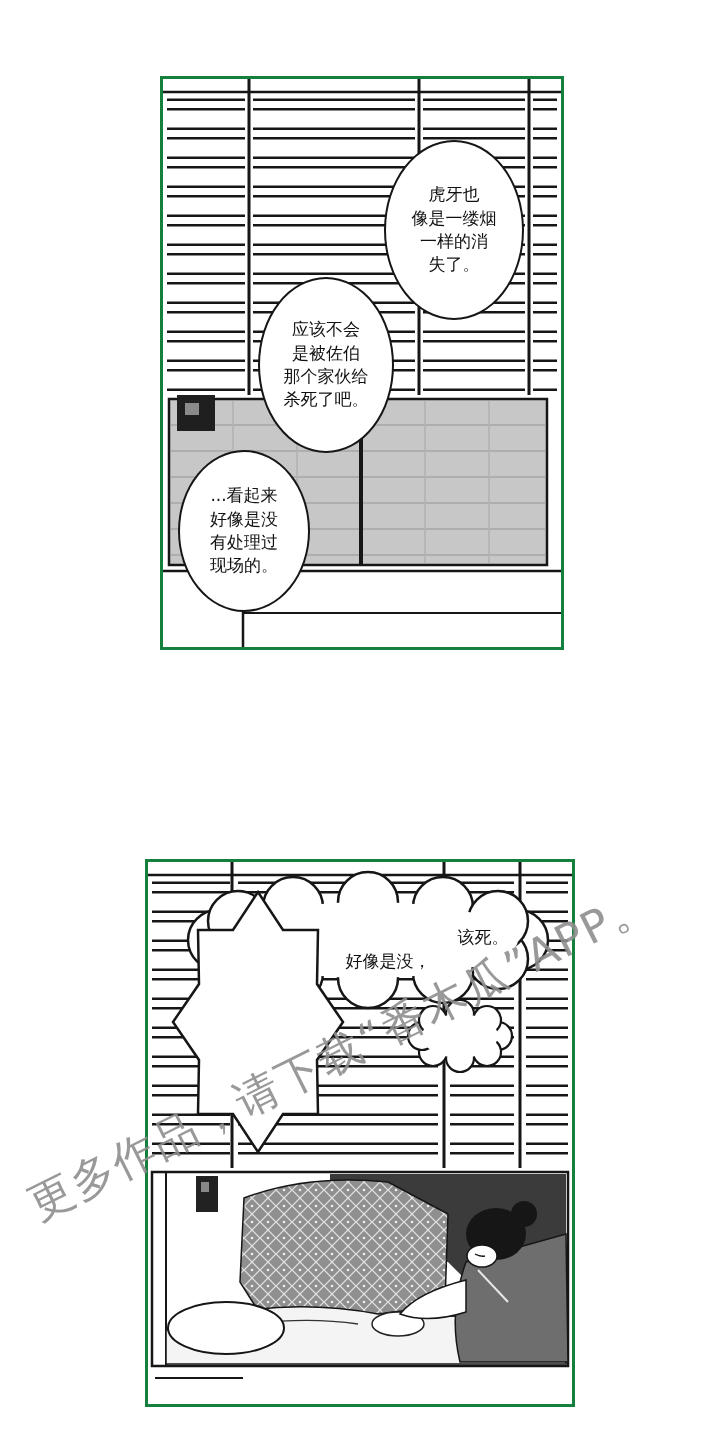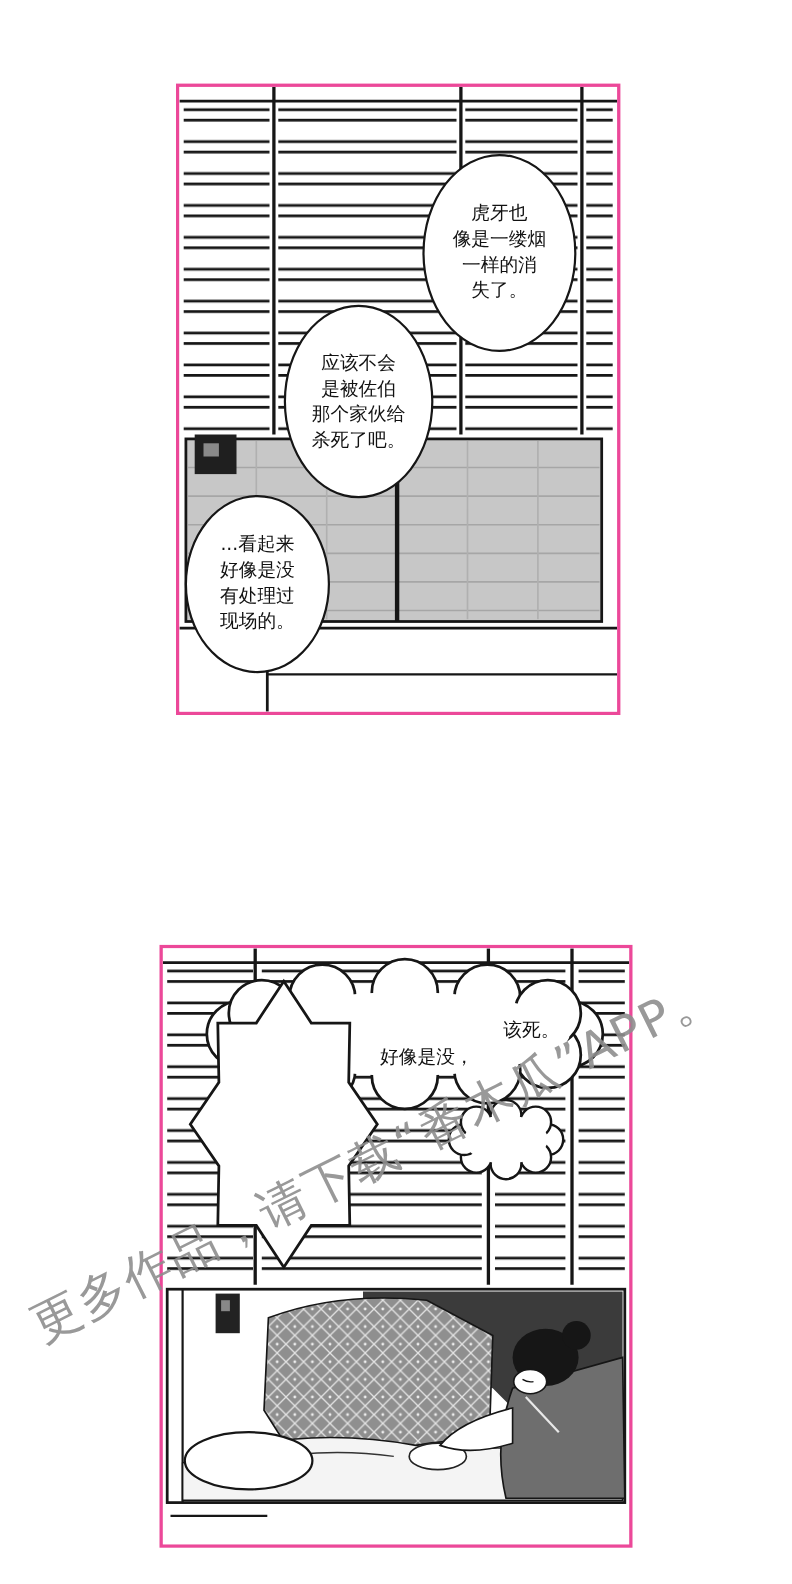--- a/index.html
+++ b/index.html
@@ -1,18 +1,18 @@
 <!DOCTYPE html>
 <html><head>
 <meta charset="utf-8">
 <style>
   html,body{margin:0;padding:0;background:#ffffff;}
   .page{position:relative;width:720px;height:1440px;background:#fff;overflow:hidden;
         font-family:"DejaVu Sans","Liberation Sans",sans-serif;color:#111;}
-  .panel{position:absolute;border:3px solid #ec4899;background:#fff;box-sizing:content-box;overflow:hidden;}
+  .panel{position:absolute;border:3px solid #15803d;background:#fff;box-sizing:content-box;overflow:hidden;}
   .panel svg{position:absolute;left:0;top:0;}
   .panel-top{left:160px;top:76px;width:398px;height:568px;}
   .panel-bottom{left:145px;top:835px;width:424px;height:542px;margin-top:24px;}
   .bubble{position:absolute;border:2.5px solid #161616;border-radius:50%;background:#fff;
           display:flex;align-items:center;justify-content:center;text-align:center;
           font-size:17px;line-height:1.38;white-space:pre-line;z-index:5;}
   .btext{position:absolute;text-align:center;font-size:17px;line-height:1.38;
          white-space:pre-line;z-index:6;}
   .watermark{position:absolute;left:32px;top:1178px;transform:rotate(-26.5deg);
              transform-origin:0 50%;font-size:44px;letter-spacing:2px;color:#8e8e8e;
@@ -72,21 +72,21 @@
     </svg>
 
     <div class="bubble" style="left:221px;top:61px;width:136px;height:176px;">虎牙也
 像是一缕烟
 一样的消
 失了。</div>
     <div class="bubble" style="left:95px;top:198px;width:132px;height:172px;font-family:Liberation Serif, serif;">应该不会
 是被佐伯
 那个家伙给
 杀死了吧。</div>
-    <div class="bubble" style="left:5px;top:371px;width:128px;height:158px;">...看起来
+    <div class="bubble" style="left:15px;top:371px;width:128px;height:158px;">...看起来
 好像是没
 有处理过
 现场的。</div>
   </div>
 
   <div class="panel panel-bottom">
     <svg width="424" height="542" viewBox="0 0 424 542">
       <defs>
         <pattern id="slatsB" patternUnits="userSpaceOnUse" width="12" height="29">
           <rect x="0" y="0" width="12" height="2.5" fill="#161616"></rect>

